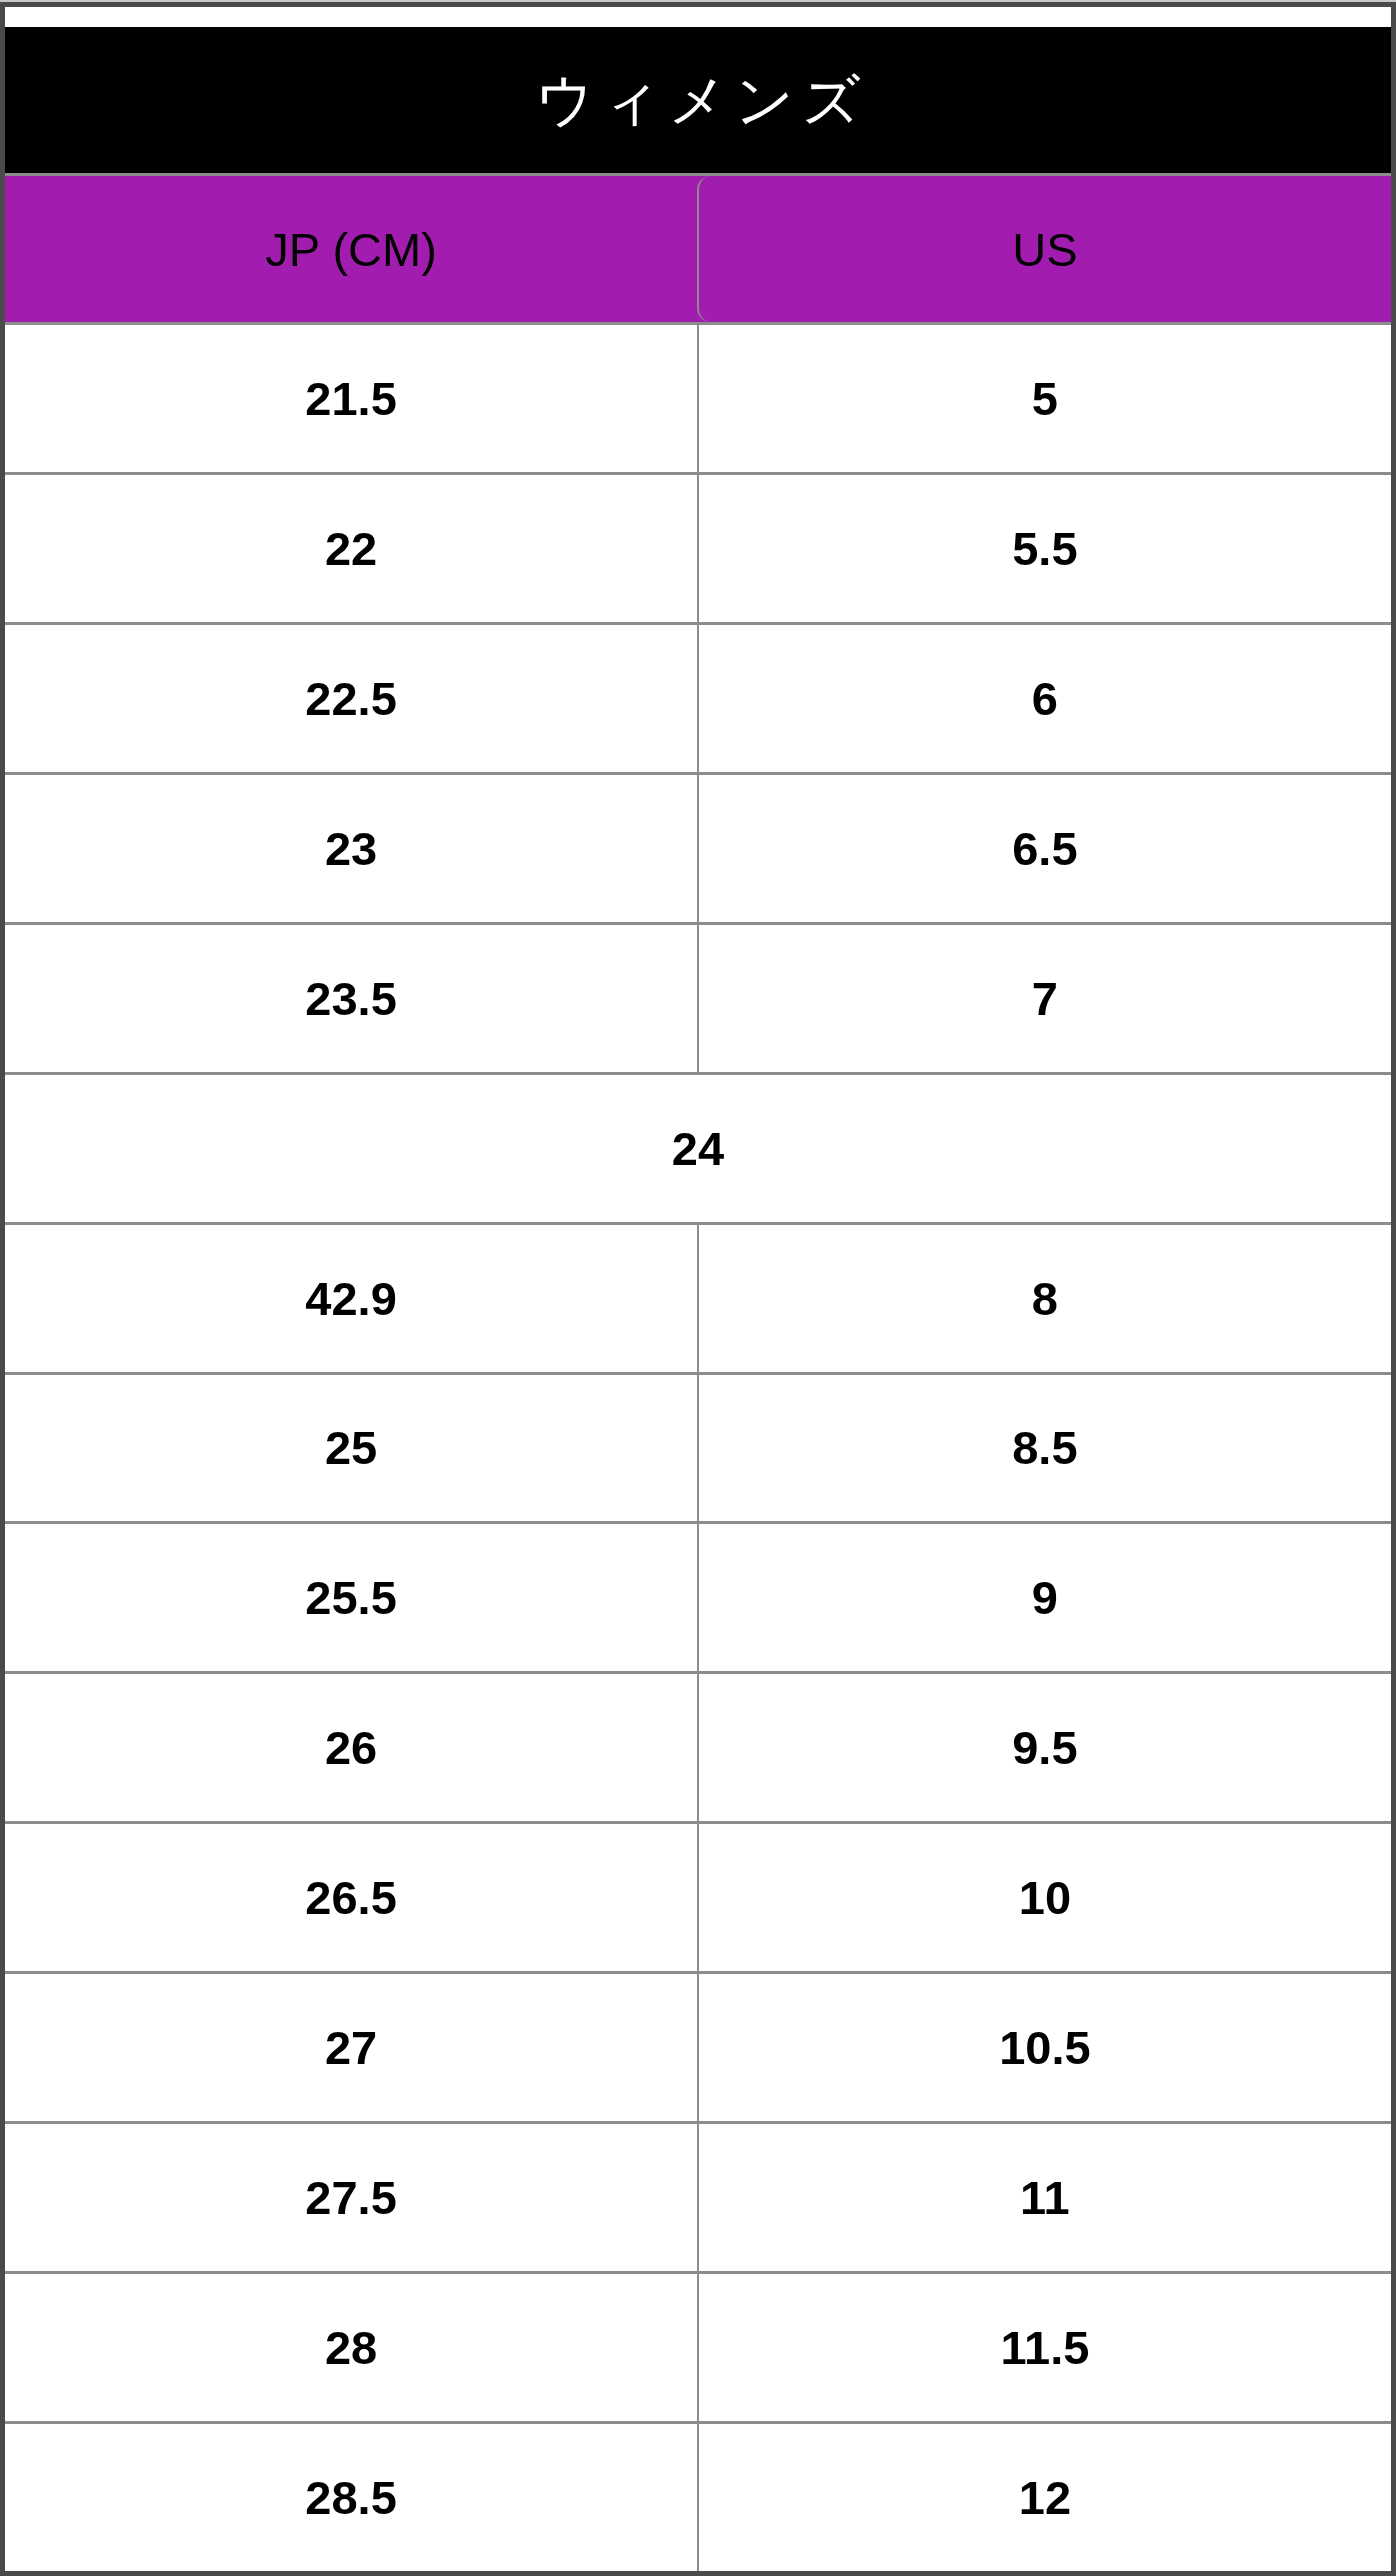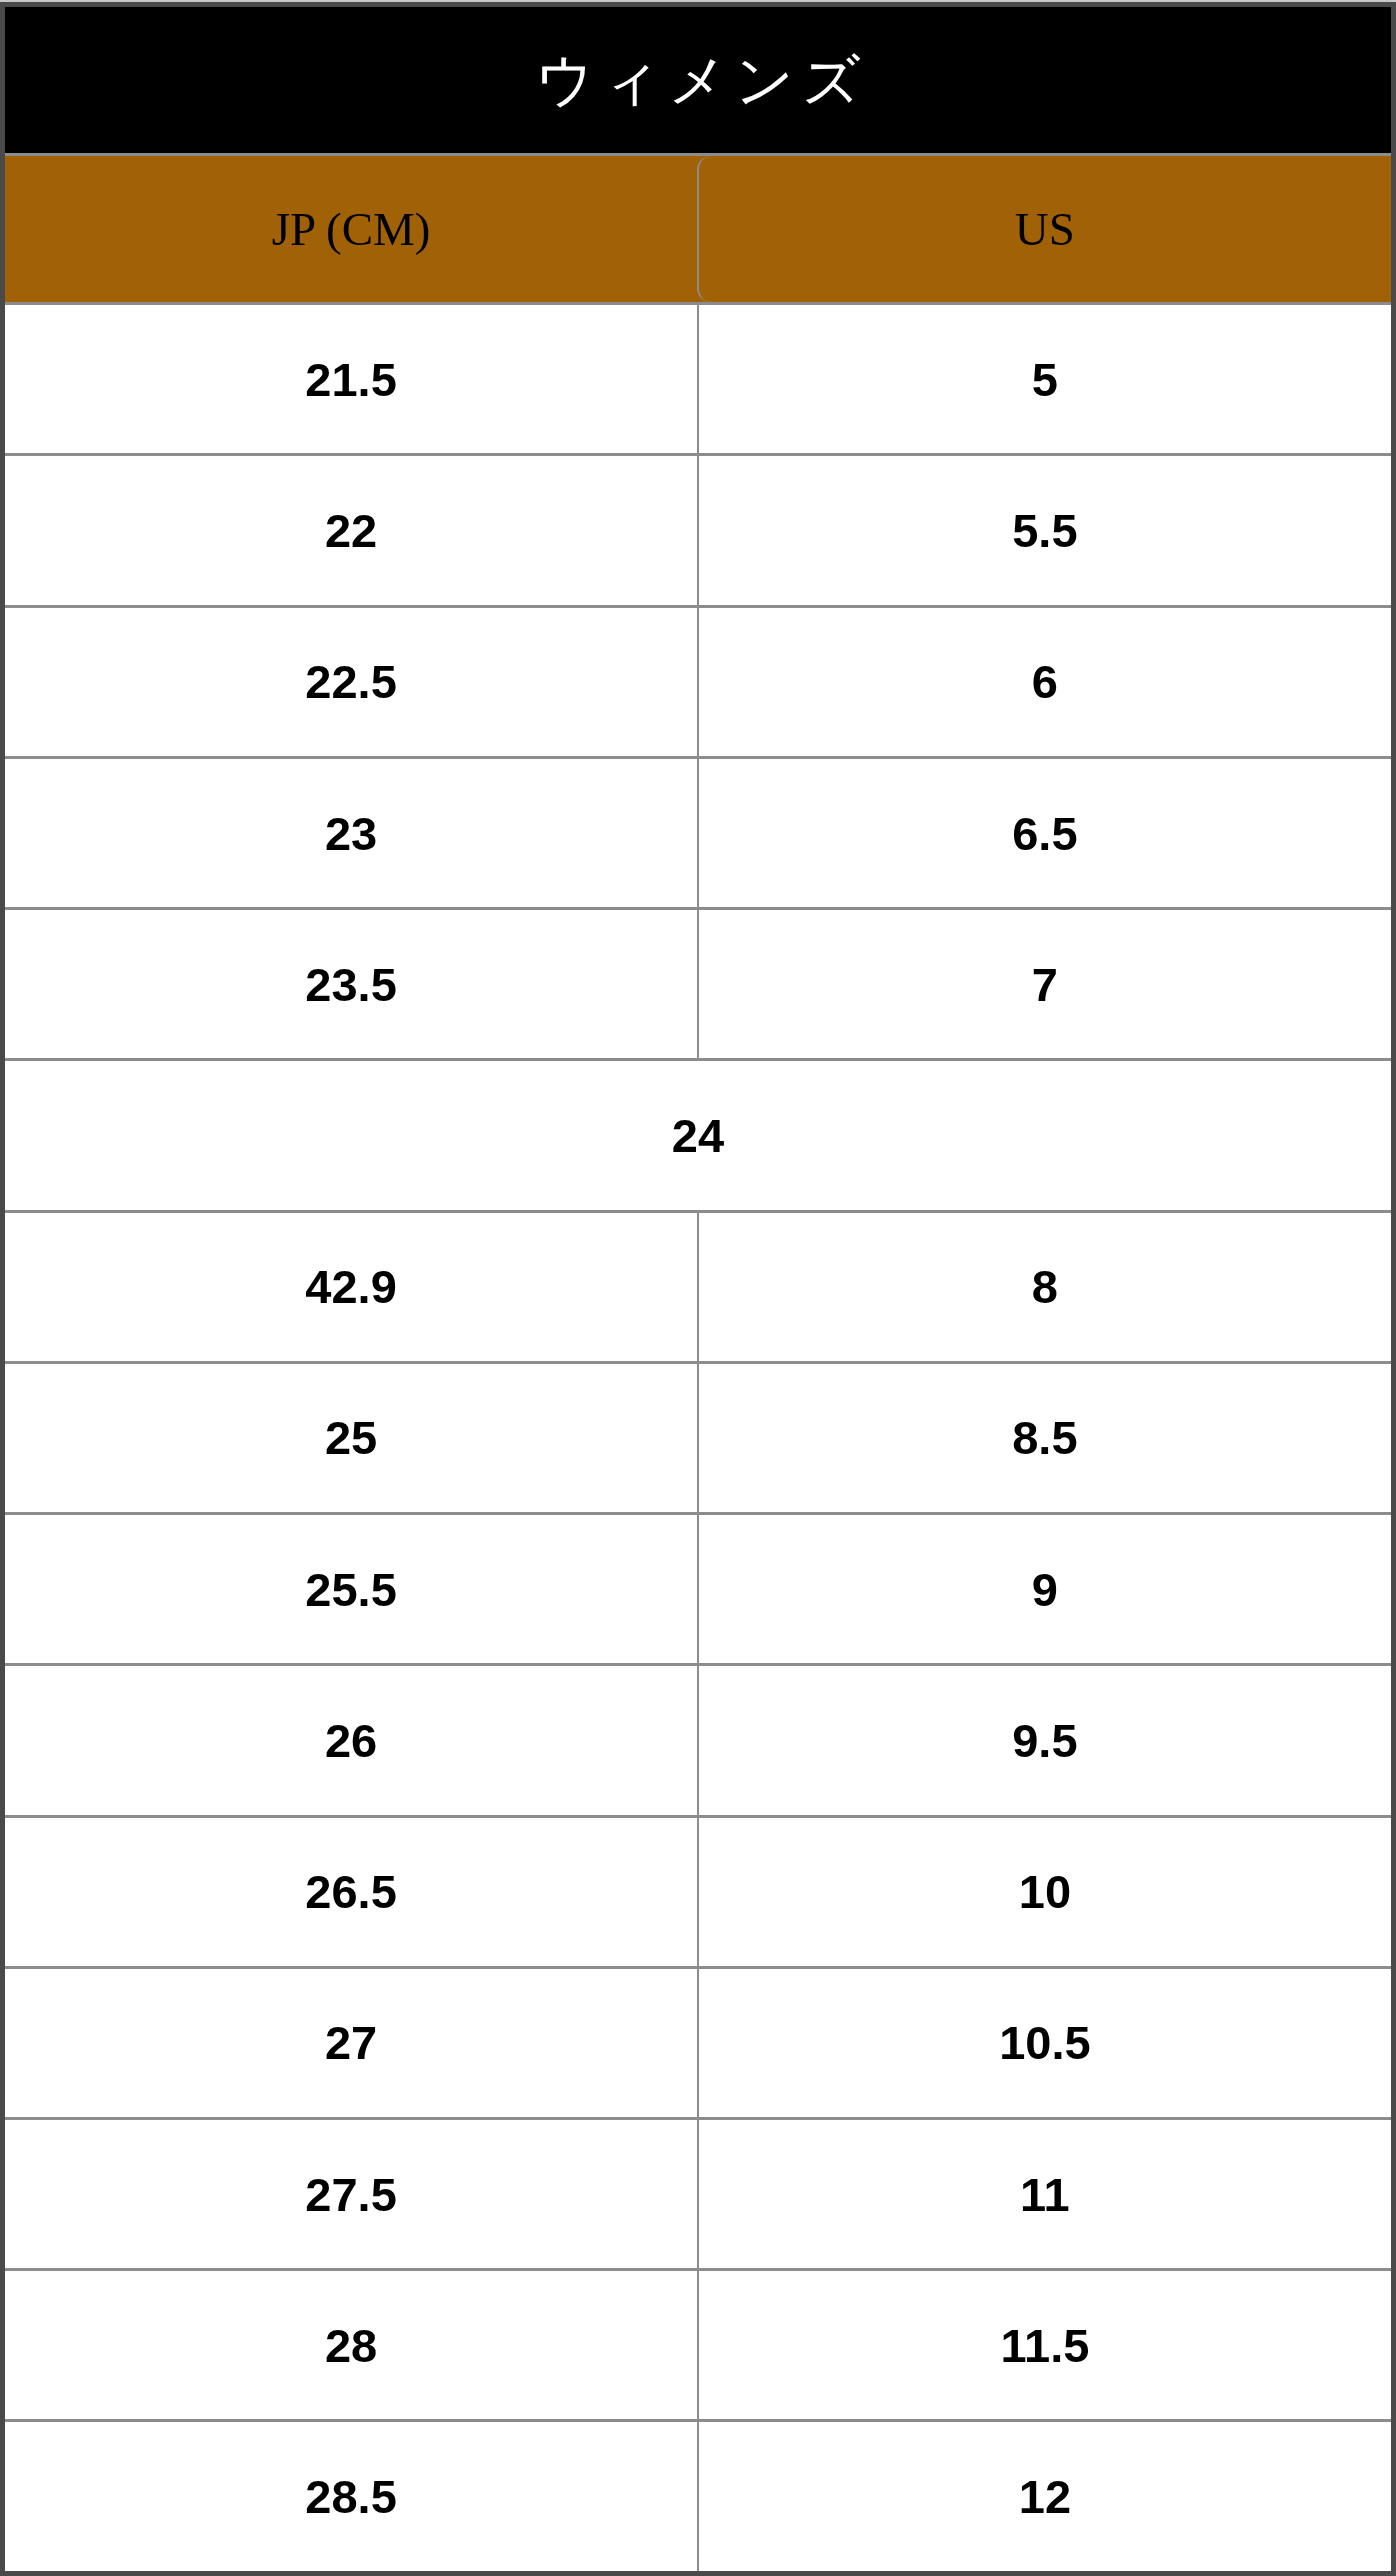--- a/index.html
+++ b/index.html
@@ -35,37 +35,37 @@
 
   
   .chart-title-bar {
     flex: 0 0 146px;
     background: #000000;
     color: #ffffff;
     display: flex;
     align-items: center;
     justify-content: center;
     border-bottom: 3.6px solid #8c8c8c;
+    margin-top: 20px;
   }
   .chart-title {
     font-size: 58px;
     line-height: 1;
     letter-spacing: 7.2px;
     text-indent: 7.2px;
     font-weight: 400;
     white-space: nowrap;
   }
 
   
   .chart-head-row {
     flex: 0 0 146px;
     display: flex;
-    background: #a16207;
+    background: #a21caf;
     border-bottom: 3.6px solid #8c8c8c;
-    font-family: Liberation Serif, serif;
   }
   .chart-head-cell {
     flex: 1 1 50%;
     display: flex;
     align-items: center;
     justify-content: center;
     color: #000000;
     font-size: 47px;
     line-height: 1;
     font-weight: 400;

